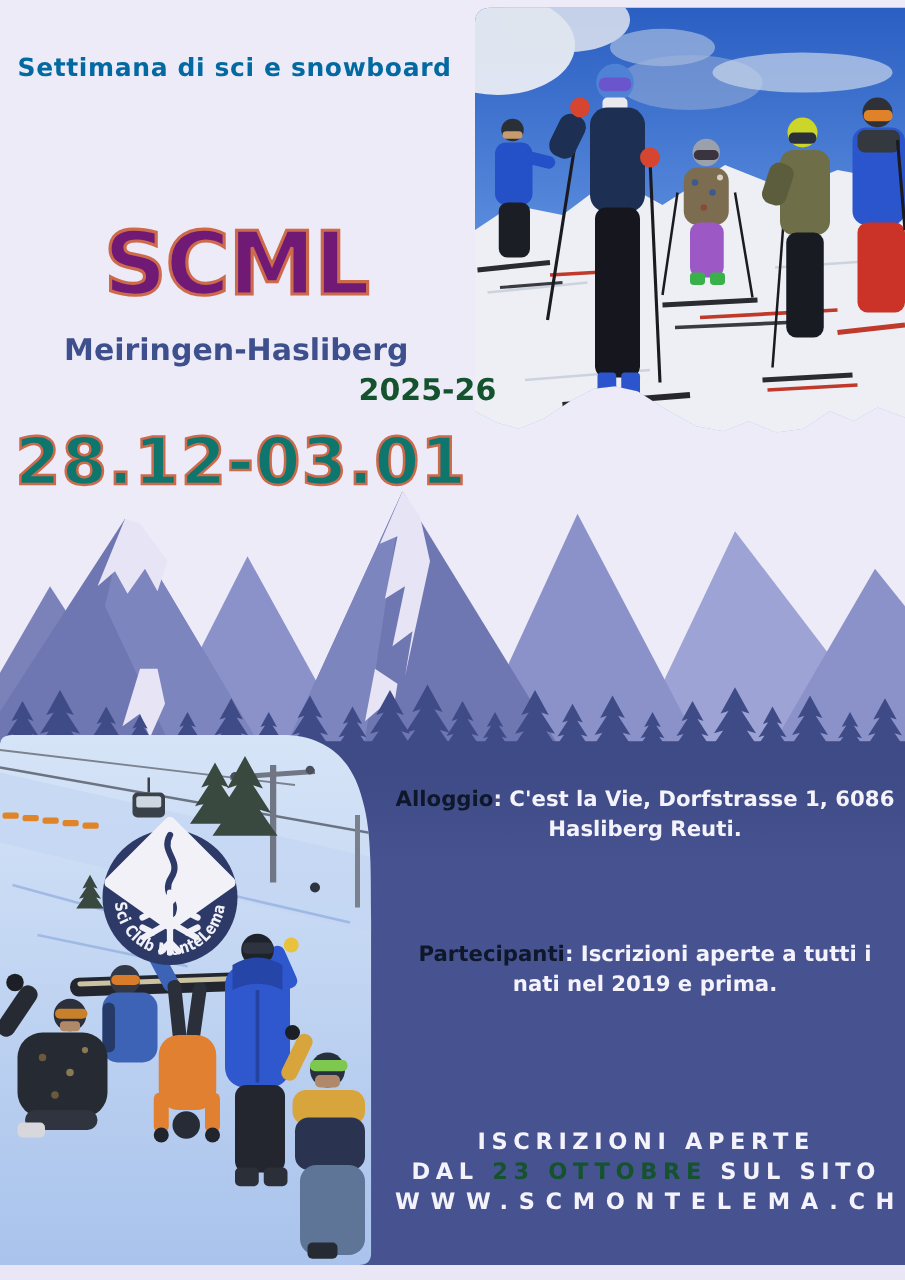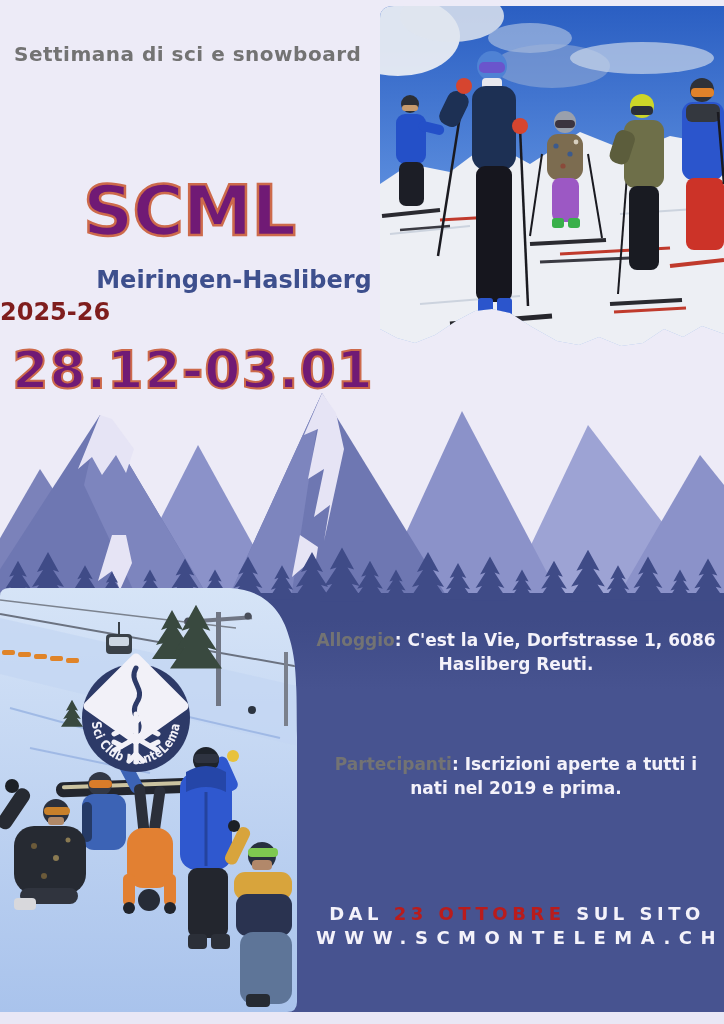--- a/index.html
+++ b/index.html
@@ -4,45 +4,45 @@
 <style>
   html,body{margin:0;padding:0;background:#d8d8e0;}
   .poster{
     position:relative;width:724px;height:1024px;overflow:hidden;
     background:#edebf7;
     font-family:"DejaVu Sans","Liberation Sans",sans-serif;
   }
   .abs{position:absolute;}
   
   .tagline{left:14px;top:42px;width:372px;font-size:20px;font-weight:bold;
-    color:#737373;letter-spacing:.5px;}
+    color:#0369a1;letter-spacing:.5px;}
   .title{left:0;width:378px;text-align:center;font-weight:900;line-height:1;}
   .title-corso{top:96px;font-size:70px;color:#3d4f8d;letter-spacing:-1px;
     -webkit-text-stroke:2.5px #3d4f8d;}
   .title-scml{top:176px;font-size:70px;color:#701a75;letter-spacing:-1px;
     -webkit-text-stroke:2.5px #cd6a4b;}
   .location{left:0;top:266px;width:378px;text-align:center;font-size:24px;
-    font-weight:bold;color:#3d4f8d;padding-left:45px;}
-  .season{left:0;top:298px;width:378px;text-align:left;font-size:24px;
-    font-weight:bold;color:#7f1d1d;}
+    font-weight:bold;color:#3d4f8d;}
+  .season{left:0;top:298px;width:378px;text-align:right;font-size:24px;
+    font-weight:bold;color:#14532d;padding-left:19px;}
   .dates{left:0;top:340px;width:386px;text-align:center;font-size:52px;
-    font-weight:900;color:#701a75;-webkit-text-stroke:2px #cd6a4b;letter-spacing:1px;}
+    font-weight:900;color:#0f766e;-webkit-text-stroke:2px #cd6a4b;letter-spacing:1px;}
   
   .panel{left:0;top:620px;width:724px;height:392px;
     background:linear-gradient(180deg,#3f4b87 0px,#475390 70px,#475390 100%);}
   .footer-strip{left:0;top:1012px;width:724px;height:12px;background:#e9e7f5;}
   
   .info-block{left:314px;width:404px;text-align:center;font-size:17px;
     font-weight:bold;color:#f4f2fa;line-height:24px;}
   .info-1{top:628px;} .info-2{top:752px;} .info-3{top:822px;}
-  .lbl{color:#737373;}
+  .lbl{color:#0f172a;}
   .reg{left:316px;top:902px;width:402px;text-align:center;font-size:18px;
     font-weight:bold;color:#f4f2fa;letter-spacing:4.5px;line-height:24px;}
   .reg .line3{letter-spacing:8.5px;}
-  .org{color:#b91c1c;margin-top:20px;}
+  .org{color:#14532d;margin-top:20px;}
   
   .photo-top{left:380px;top:4px;}
   .photo-bottom{left:0px;top:588px;}
   .mountains{left:0;top:385px;}
 </style>
 </head>
 <body>
 
 <div class="poster">
 
@@ -348,18 +348,19 @@
   <div class="abs info-block info-1">
     <div><span class="lbl">Alloggio</span><span>: C'est la Vie, Dorfstrasse 1, 6086 Hasliberg Reuti.</span></div>
   </div>
 
   <div class="abs info-block info-2">
     <div><span class="lbl">Partecipanti</span><span>: Iscrizioni aperte a tutti i nati nel 2019 e prima.</span></div>
   </div>
 
 
   <div class="abs reg">
+    <div>ISCRIZIONI APERTE</div>
     <div><span>DAL </span><span class="org">23 OTTOBRE</span><span> SUL SITO</span></div>
     <div class="line3">WWW.SCMONTELEMA.CH</div>
   </div>
 
   <div class="abs footer-strip"></div>
 </div>
 
 </body></html>

